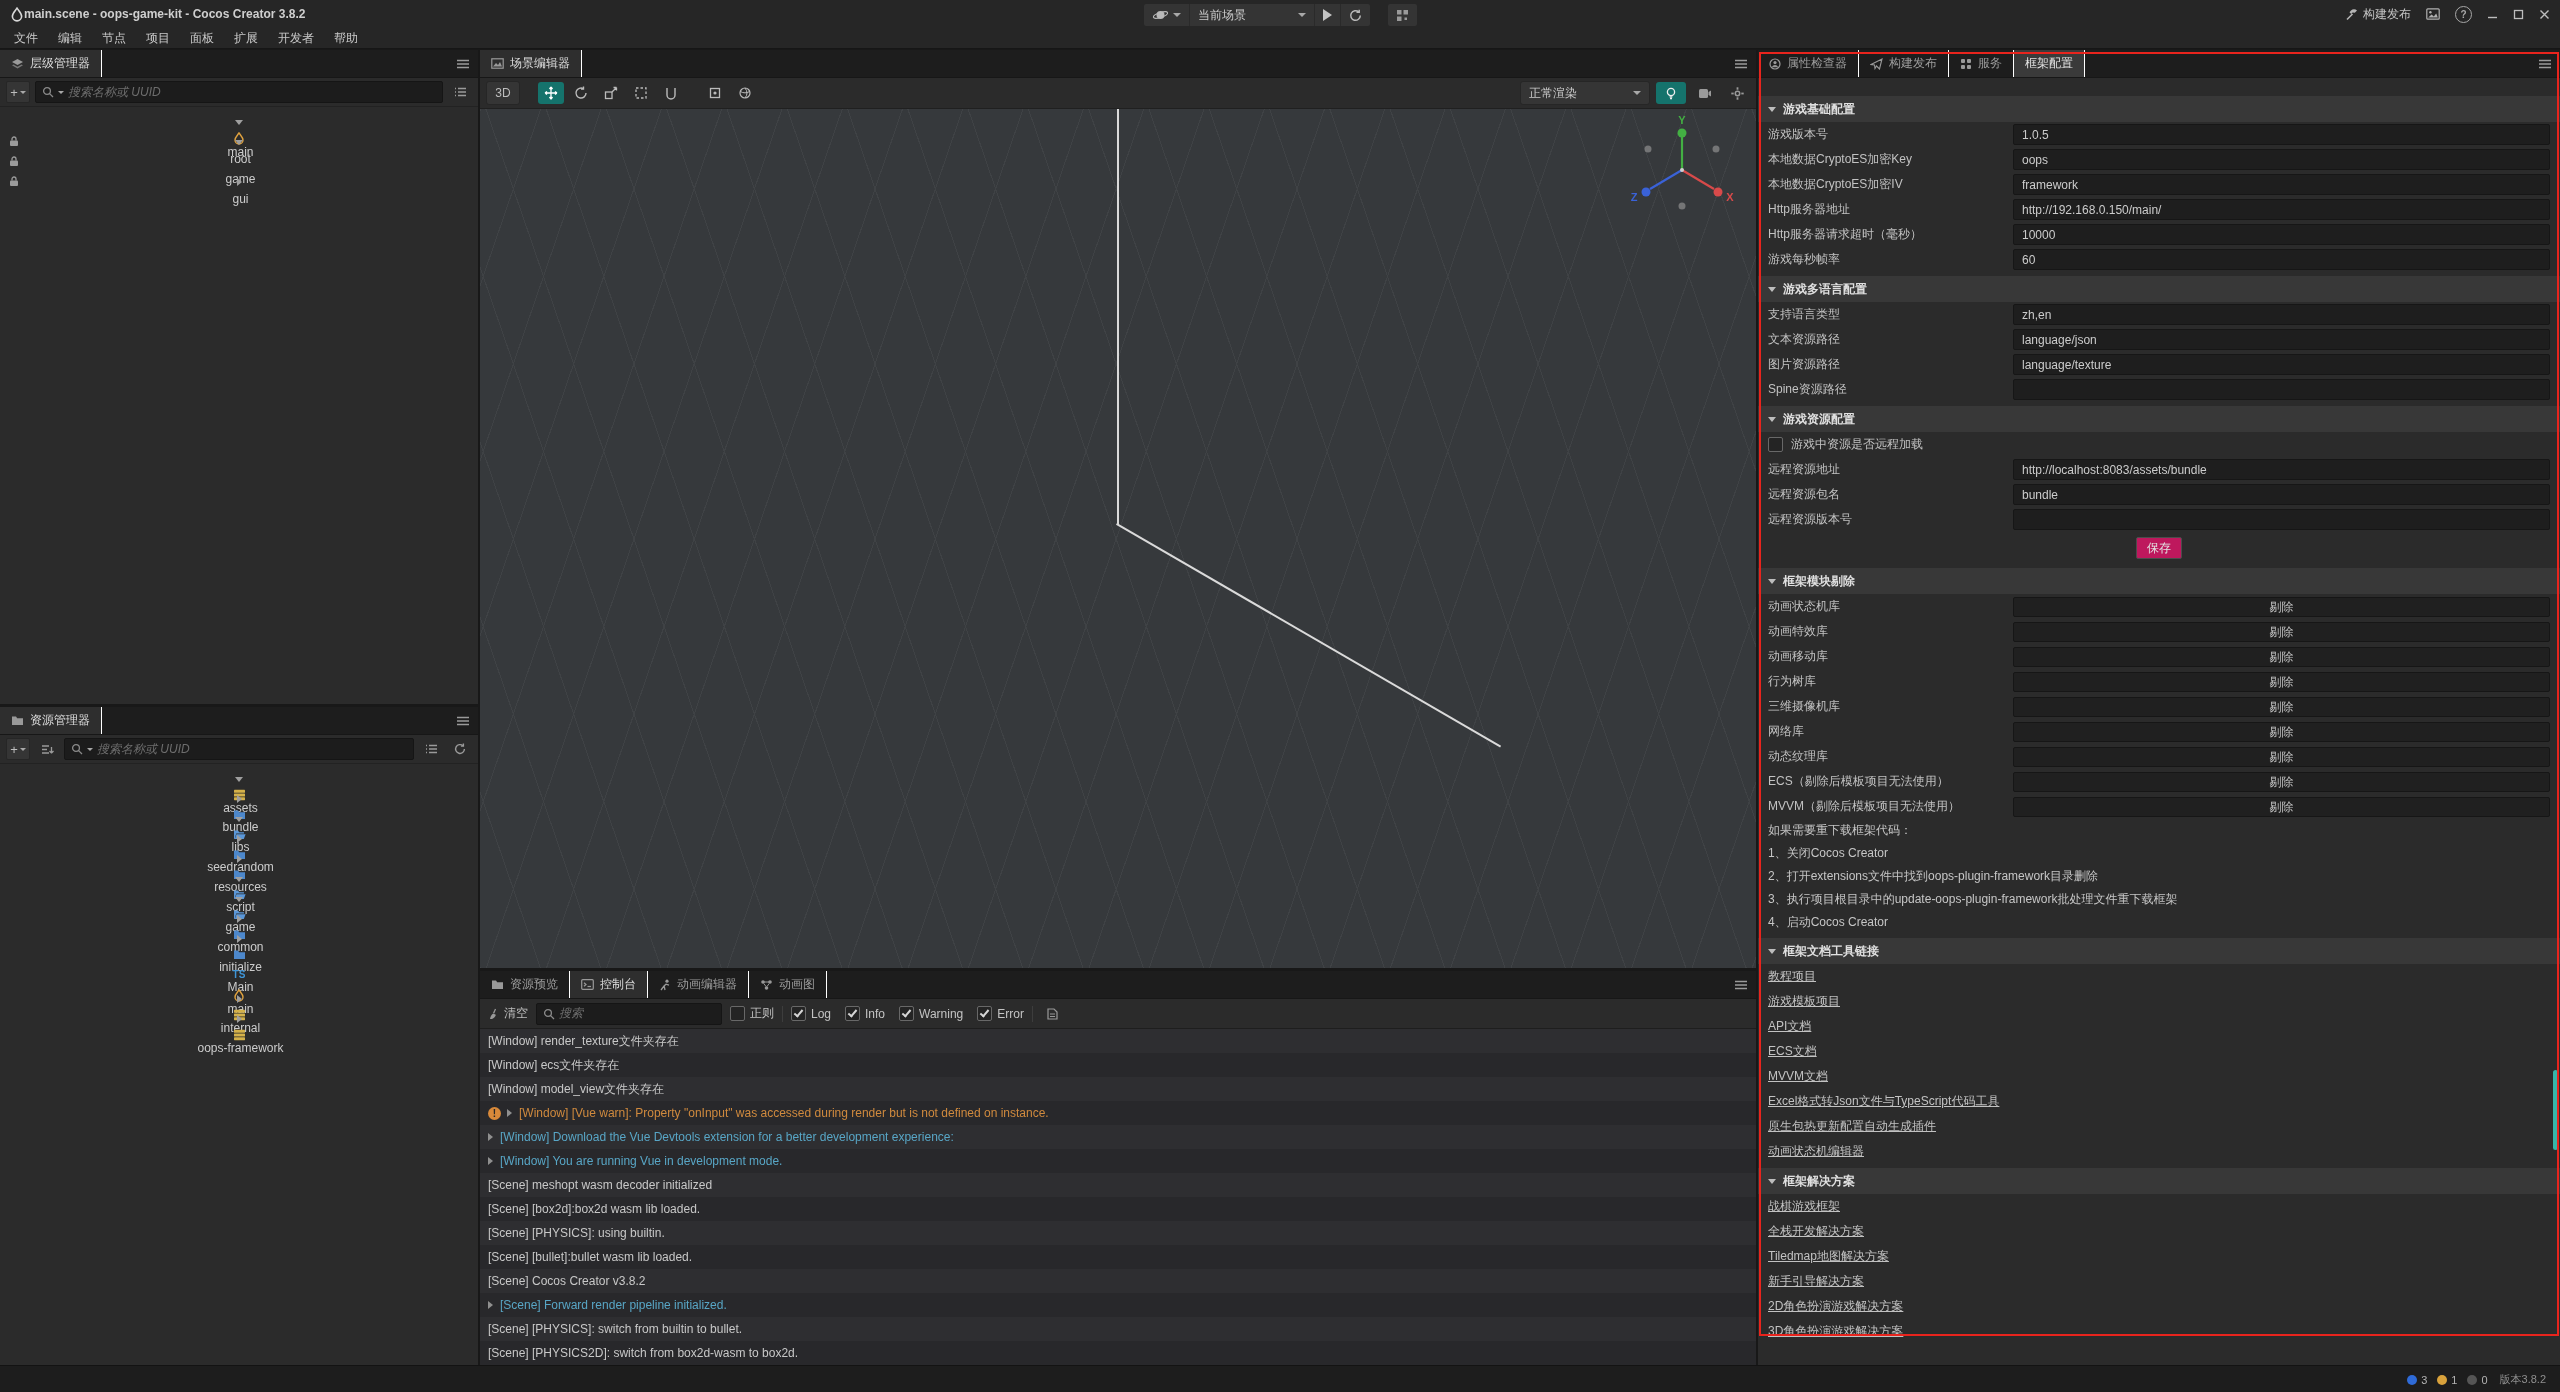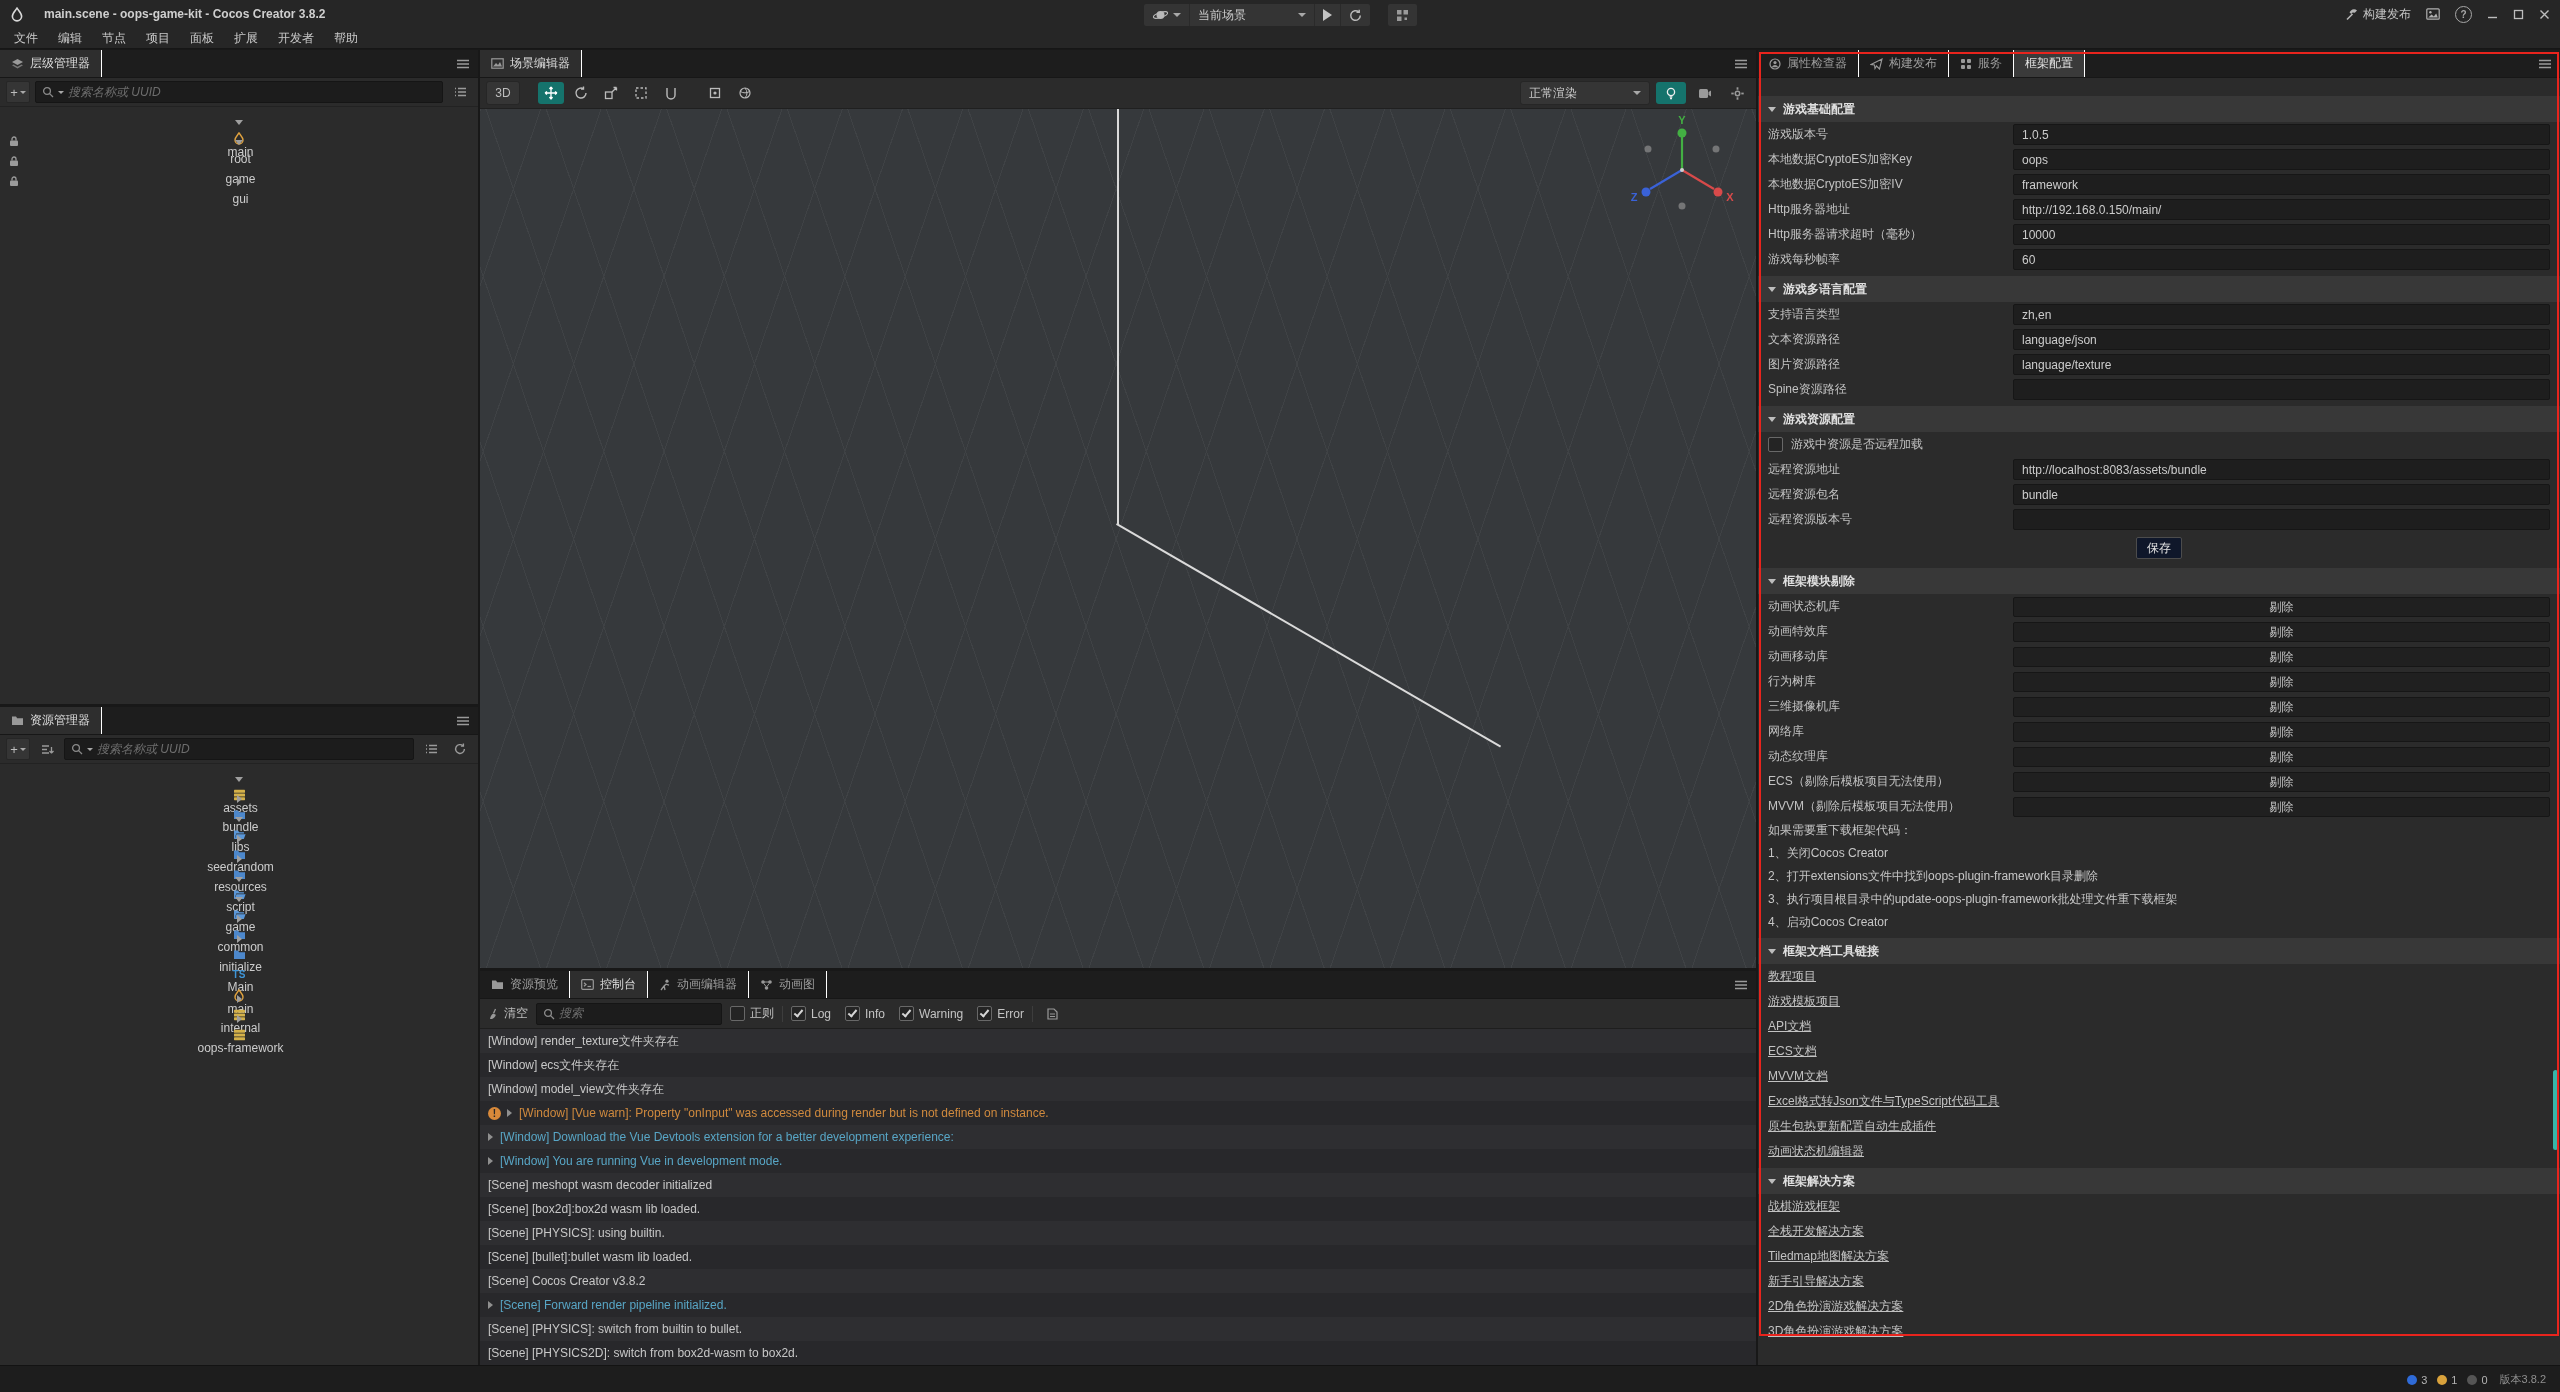--- a/index.html
+++ b/index.html
@@ -4,21 +4,21 @@
 <style>
   html,body{margin:0;padding:0;background:#141414;}
   body{width:2560px;height:1392px;position:relative;overflow:hidden;
        font-family:"Liberation Sans","DejaVu Sans",sans-serif;font-size:12px;color:#c9c9c9;
        -webkit-font-smoothing:antialiased;}
   #app{position:absolute;inset:0;background:#181818;}
 
   
   #titlebar{position:absolute;left:0;top:0;width:2560px;height:28px;background:#262626;display:flex;align-items:center;}
   #titlebar .logo{margin-left:10px;display:flex;align-items:center;}
-  #titlebar .title{margin-left:20px;color:#cfcfcf;font-weight:bold;}
+  #titlebar .title{margin-left:0;color:#cfcfcf;font-weight:bold;}
   #tb-center{position:absolute;left:1143px;top:3px;display:flex;align-items:center;}
   .seg{display:flex;align-items:center;background:#343434;border:1px solid #262626;border-radius:3px;height:22px;}
   .seg>*{border-right:1px solid #2a2a2a;}
   .seg>*:last-child{border-right:none;}
   .segbtn{height:22px;display:flex;align-items:center;justify-content:center;gap:4px;padding:0 8px;cursor:pointer;}
   #scene-select{width:108px;justify-content:space-between;color:#cccccc;}
   #tb-right{position:absolute;right:10px;top:0;height:28px;display:flex;align-items:center;gap:15px;}
   .tb-ic{display:flex;align-items:center;gap:5px;color:#c3c3c3;cursor:pointer;}
   .caret{width:0;height:0;border-left:4px solid transparent;border-right:4px solid transparent;border-top:4px solid #a8a8a8;}
   .play-tri{width:0;height:0;border-top:6px solid transparent;border-bottom:6px solid transparent;border-left:9px solid #c3c3c3;}
@@ -112,21 +112,21 @@
   .irow.section .ilabel{color:#e0e0e0;font-weight:bold;}
   .irow.section .sec-tri{display:block;}
   .ilabel{color:#c2c2c2;}
   .irow.field .ilabel,.irow.trim .ilabel{width:245px;flex:none;}
   .ivalue{display:none;flex:1;height:19px;background:#1e1e1e;border:1px solid #161616;border-radius:2px;align-items:center;padding:0 8px;color:#cccccc;cursor:text;overflow:hidden;white-space:nowrap;}
   .irow.field .ivalue{display:flex;}
   .icheck{display:none;margin-right:8px;}
   .irow.check .icheck{display:block;}
   .itrim{display:none;flex:1;height:20px;background:#202020;border:1px solid #161616;border-radius:2px;color:#c6c6c6;font-size:12px;cursor:pointer;font-family:inherit;}
   .irow.trim .itrim{display:block;}
-  .isave{display:none;width:46px;height:22px;margin-left:368px;background:#0f172a;border:1px solid #4c4c4c;border-radius:2px;color:#e2e2e2;font-size:12px;cursor:pointer;font-family:inherit;}
+  .isave{display:none;width:46px;height:22px;margin-left:368px;background:#be185d;border:1px solid #4c4c4c;border-radius:2px;color:#e2e2e2;font-size:12px;cursor:pointer;font-family:inherit;}
   .irow.save{height:32px;}
   .irow.save .isave{display:block;}
   .irow.note{min-height:23px;height:23px;}
   .irow.note .ilabel{color:#c6c6c6;}
   .irow.link{height:24px;}
   .irow.link .ilabel{text-decoration:underline;cursor:pointer;}
   #red-frame{position:absolute;left:1px;top:2px;width:796px;height:1280px;border:2px solid #e8241d;pointer-events:none;}
   #ins-thumb{position:absolute;right:2px;top:1020px;width:5px;height:80px;background:#35b6a8;border-radius:3px;cursor:pointer;}
 
   

